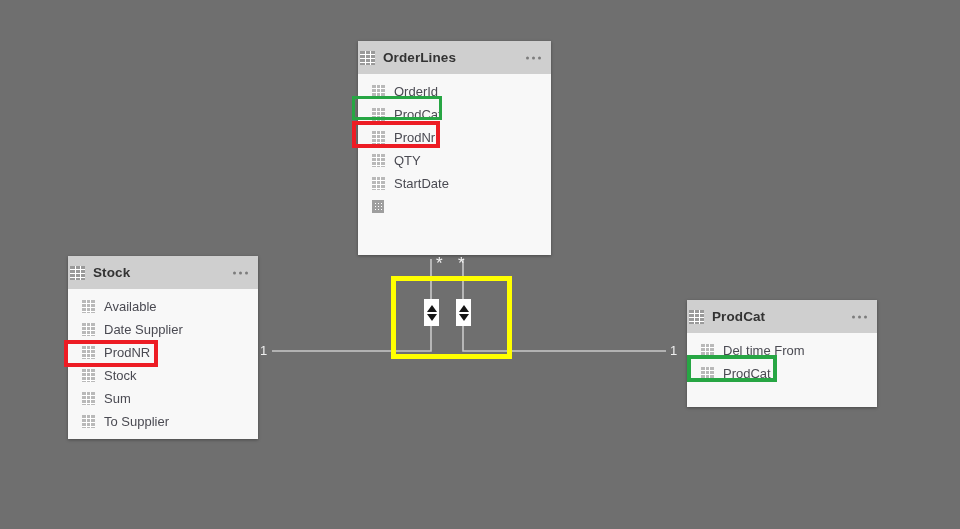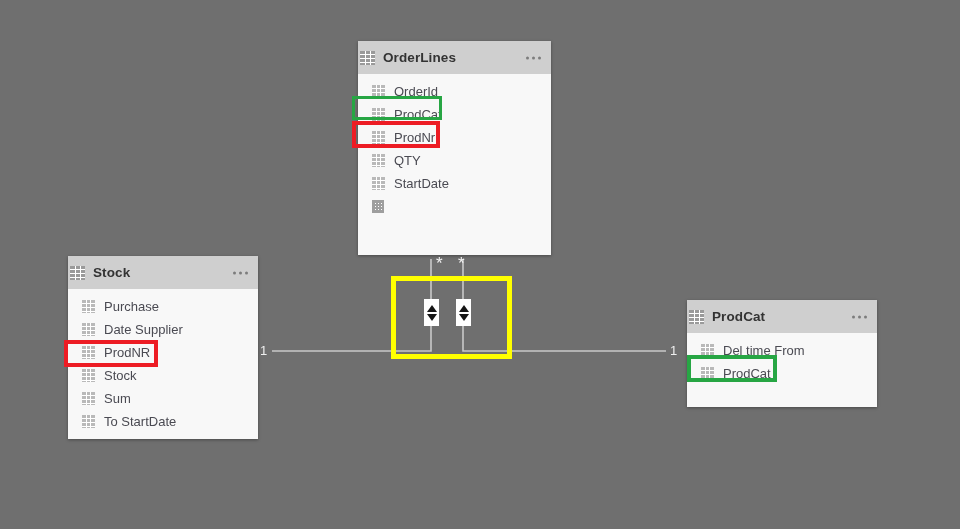--- a/index.html
+++ b/index.html
@@ -280,41 +280,41 @@
       <span class="tbl-title">Stock</span>
       <span class="dots">
         <i></i>
           <i></i>
           <i></i>
       </span>
     </div>
     <div class="tbl-body">
       <div class="fld">
         <span class="ico-grid"></span>
-        <span class="fld-label">Purchase</span>
+        <span class="fld-label">Available</span>
       </div>
       <div class="fld">
         <span class="ico-grid"></span>
         <span class="fld-label">Date Supplier</span>
       </div>
       <div class="fld">
         <span class="ico-grid"></span>
         <span class="fld-label">ProdNR</span>
       </div>
       <div class="fld">
         <span class="ico-grid"></span>
         <span class="fld-label">Stock</span>
       </div>
       <div class="fld">
         <span class="ico-grid"></span>
         <span class="fld-label">Sum</span>
       </div>
       <div class="fld">
         <span class="ico-grid"></span>
-        <span class="fld-label">To StartDate</span>
+        <span class="fld-label">To Supplier</span>
       </div>
     </div>
   </div>
 
   <div class="tbl" id="tbl-prodcat" style="left:687px; top:300px; width:190px; height:107px;">
     <div class="tbl-header">
       <span class="ico-grid hdr"></span>
       <span class="tbl-title">ProdCat</span>
       <span class="dots">
         <i></i>

